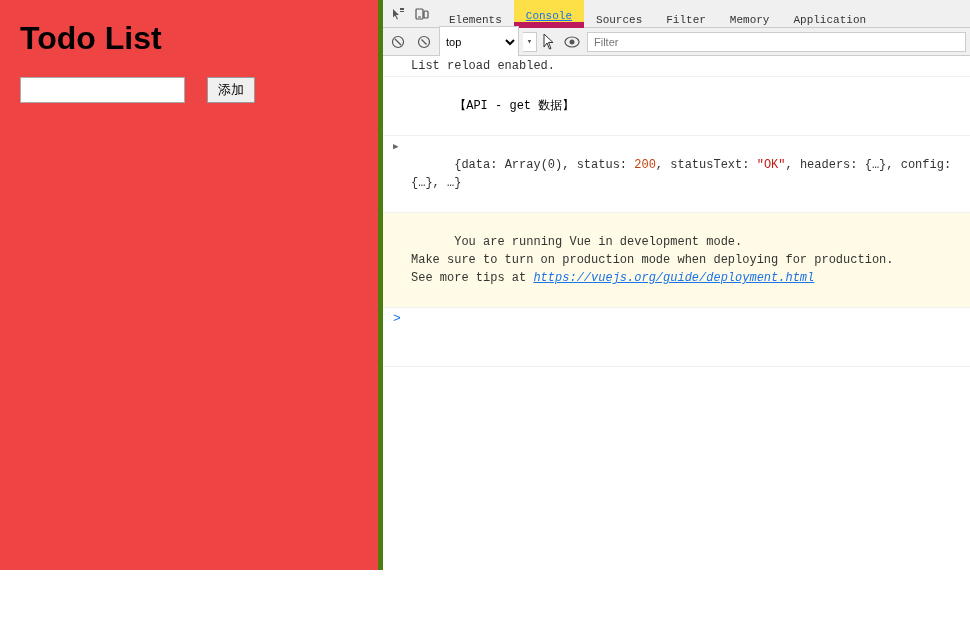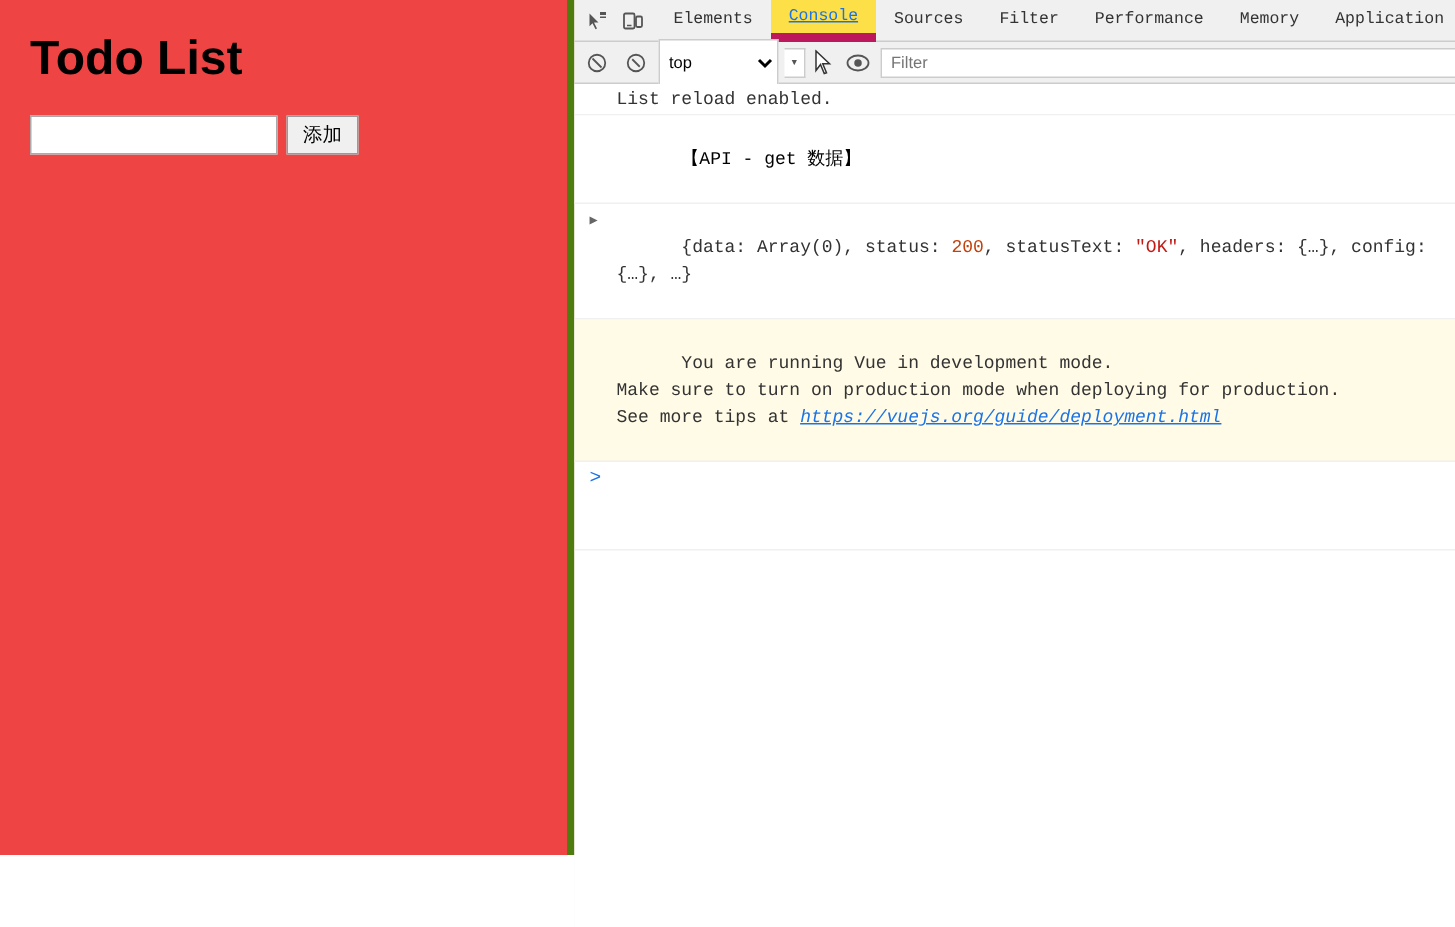--- a/index.html
+++ b/index.html
@@ -18,21 +18,21 @@
     #app-panel h1 {
       font-size: 2rem;
       font-weight: bold;
       margin-bottom: 20px;
       color: #000;
     }
 
     .todo-input-row {
       display: flex;
       align-items: center;
-      gap: 6px;
+      gap: 22px;
     }
 
     .todo-input-row input {
       width: 165px;
       height: 26px;
       border: 1px solid #aaa;
       padding: 2px 4px;
       font-size: 13px;
       outline: none;
     }
@@ -88,21 +88,21 @@
     }
 
     .devtools-tab {
       padding: 0 12px;
       font-size: 11px;
       cursor: pointer;
       color: #333;
       border-bottom: 2px solid transparent;
       height: 28px;
       display: flex;
-      align-items: center;
+      align-items: flex-end;
       white-space: nowrap;
     }
 
     .devtools-tab.active {
       color: #1a73e8;
       border-bottom: 6px solid #be185d;
       background: #fde047;
       text-decoration: underline;
     }
 
@@ -291,23 +291,20 @@
     <div class="devtools-tab active">
       <span>Console</span>
     </div>
     <div class="devtools-tab">
       <span>Sources</span>
     </div>
     <div class="devtools-tab">
       <span>Filter</span>
     </div>
     <div class="devtools-tab">
-      <span>Performance</span>
-    </div>
-    <div class="devtools-tab">
       <span>Memory</span>
     </div>
     <div class="devtools-tab">
       <span>Application</span>
     </div>
   </div>
 
   <div class="devtools-toolbar">
     <div class="toolbar-btn" title="Clear console">
       <svg width="14" height="14" viewBox="0 0 14 14" fill="none">

